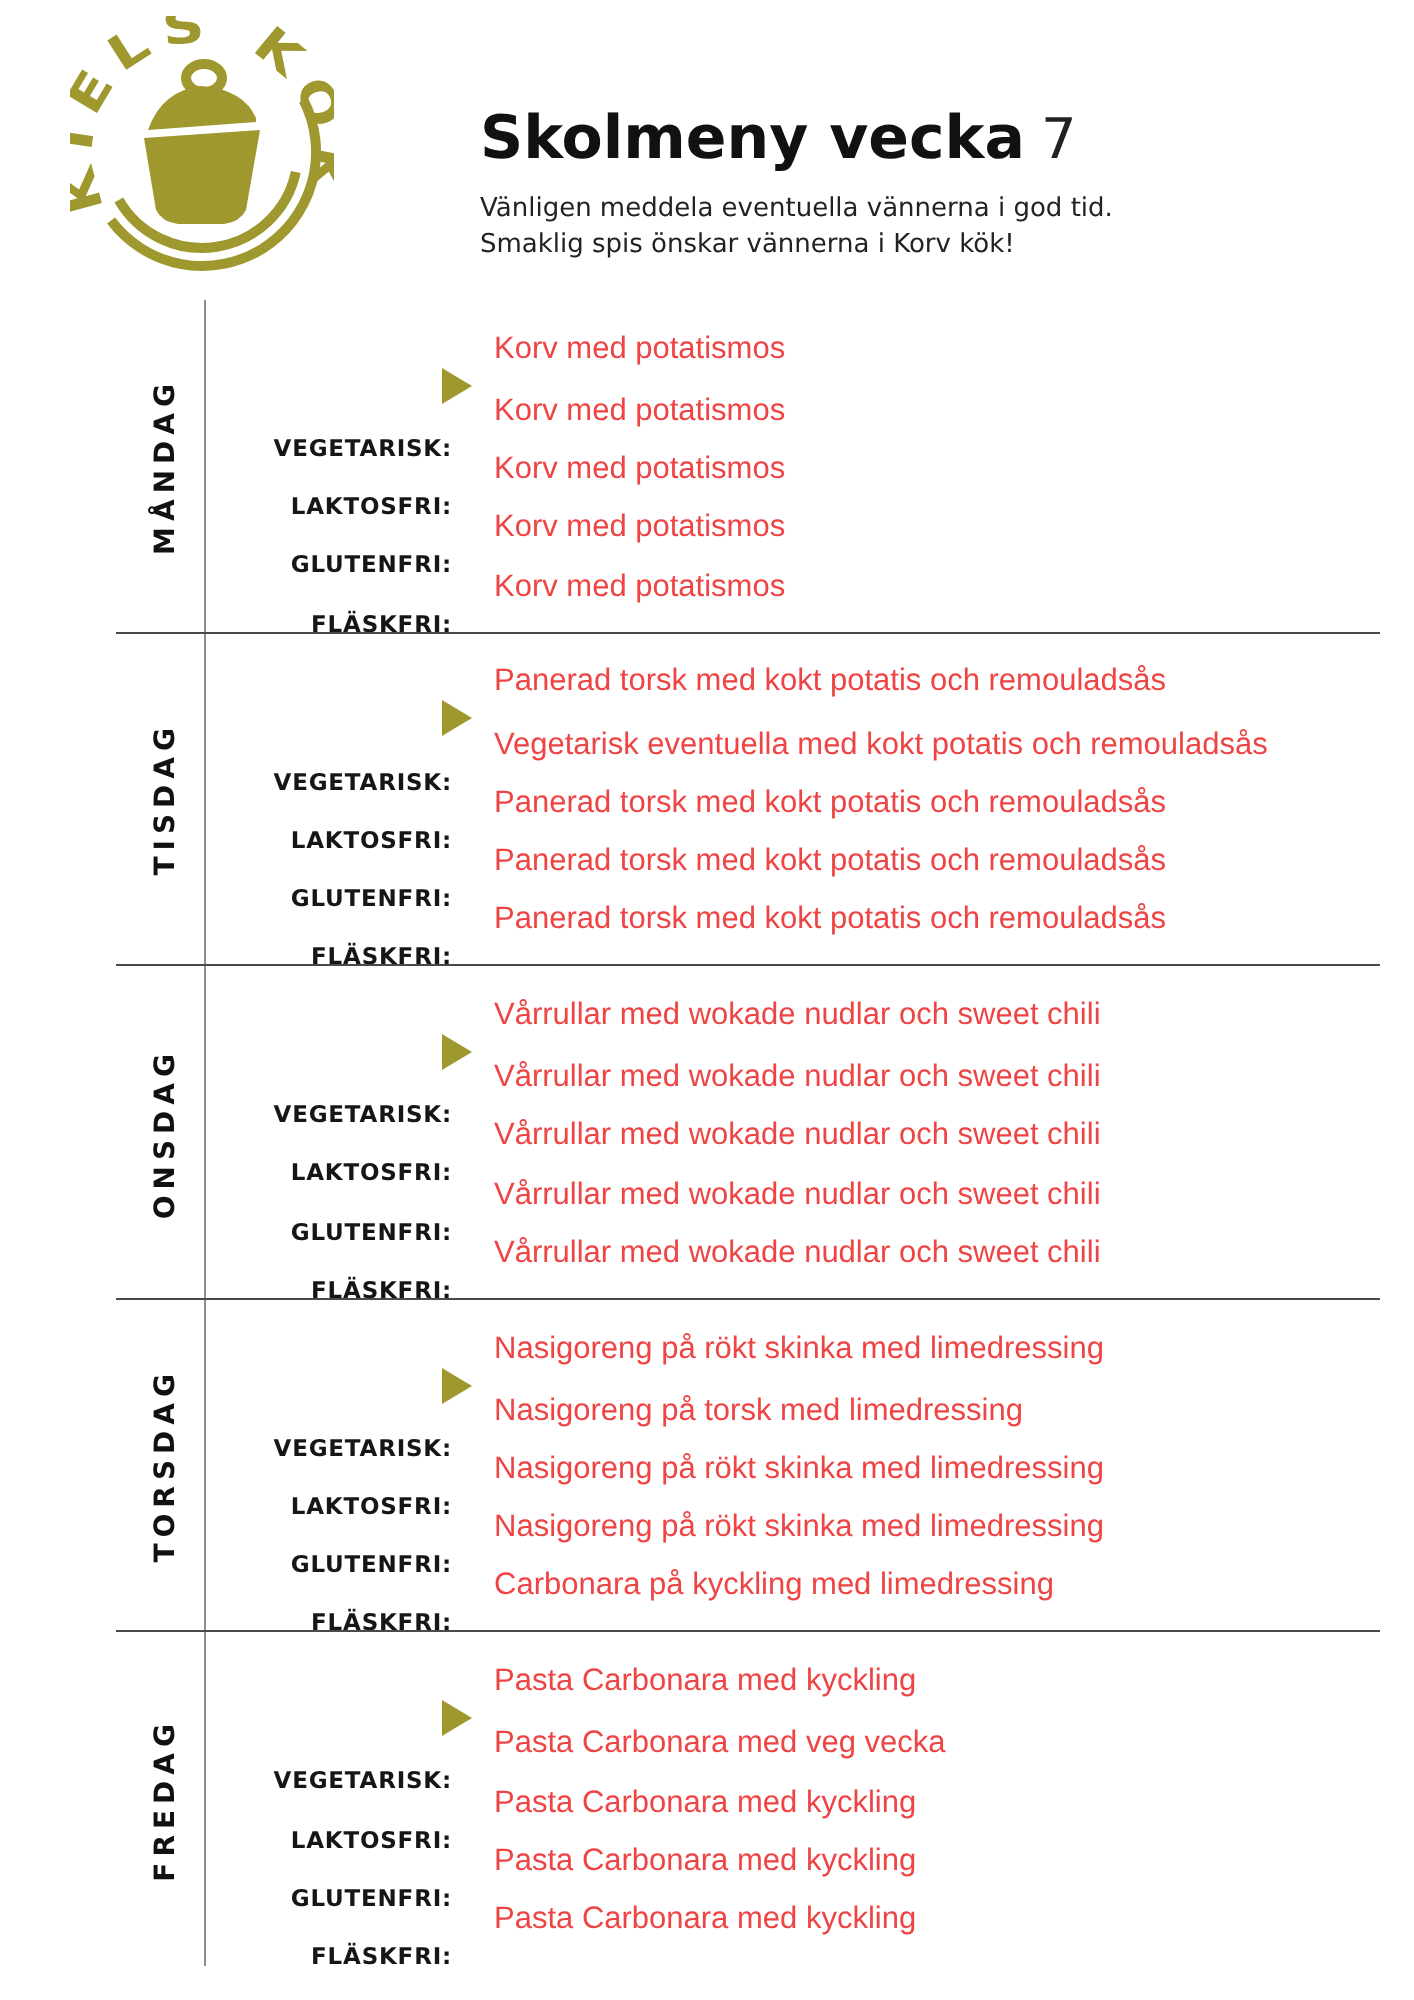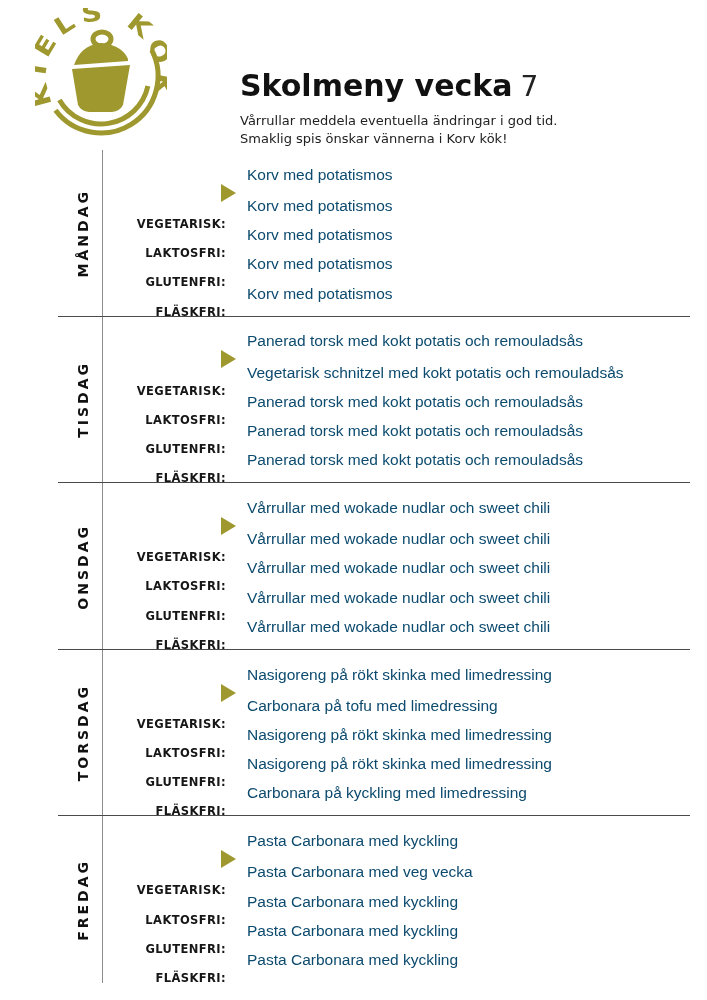--- a/index.html
+++ b/index.html
@@ -7,21 +7,21 @@
   html,body { background:#ffffff; }
   .page {
     position:relative; width:707px; height:1000px; background:#fff;
     font-family:"DejaVu Sans", sans-serif; color:var(--text); overflow:hidden;
   }
   
   .logo { position:absolute; left:35px; top:8px; width:132px; height:136px; }
   .logo svg { width:100%; height:100%; }
   .logo-fill { fill:var(--accent); }
   .logo-stroke { fill:none; stroke:var(--accent); }
-  .header-text { position:absolute; left:240px; top:68px; width:440px; }
+  .header-text { position:absolute; left:240px; top:52px; width:440px; }
   .title { font-size:30px; font-weight:bold; letter-spacing:0; color:#111; white-space:nowrap; }
   .title .week { font-weight:normal; font-size:28px; margin-left:8px; color:#222; }
   .subtitle { margin-top:9px; font-size:13px; line-height:18px; color:#222; }
   
   .menu { position:absolute; left:0; top:150px; width:707px; }
   .day-section { position:relative; display:flex; height:166.6px; }
   .section-divider { position:absolute; top:-1px; left:58px; width:632px; height:0; border-top:1.5px solid var(--divider); }
   .day-col {
     width:103px; flex:0 0 103px; border-right:1.5px solid var(--rule);
     display:flex; align-items:center; justify-content:flex-end; padding-right:11px;
@@ -33,21 +33,21 @@
   .rows { flex:1; padding-top:8px; }
   .row { display:flex; align-items:center; height:29.2px; }
   .row-main { height:33.5px; }
   .label-cell { width:129px; flex:0 0 129px; padding-right:6px; text-align:right;
     display:flex; align-items:center; justify-content:flex-end;margin-top:36px; }
   .row-label { width:100%; font-weight:bold; font-size:11.5px; letter-spacing:0.4px; color:#161616; }
   .arrow {
     width:0; height:0; margin-right:-10px;
     border-left:15px solid var(--accent); border-top:9px solid transparent; border-bottom:9px solid transparent;
   }
-  .row-value { padding-left:15px; font-size:15.5px; color:#0c4a6e;
+  .row-value { padding-left:15px; font-size:15.5px; color:#ef4444;
     font-family:"Liberation Sans", sans-serif; white-space:nowrap; }
 </style>
 </head>
 <body>
 
 <div class="page">
 
   <div class="logo">
     <svg viewBox="0 0 132 132">
       <defs>
@@ -64,21 +64,21 @@
       <path class="logo-fill" d="M 37,59 L 95,55 L 88,95 Q 85,101 77,102 L 54,102 Q 46,101 43,95 Z"></path>
 
       <path class="logo-stroke" d="M 116.8,40.1 A 57 57 0 0 1 20.5,100.3" stroke-width="5"></path>
       <path class="logo-stroke" d="M 112.9,76 A 48 48 0 0 1 24.4,90" stroke-width="5"></path>
     </svg>
   </div>
 
   <div class="header-text">
     <div class="title"><span>Skolmeny vecka</span><span class="week">7</span></div>
     <div class="subtitle">
-      <div>Vårrullar meddela eventuella ändringar i god tid.</div>
+      <div>Vänligen meddela eventuella vännerna i god tid.</div>
       <div>Smaklig spis önskar vännerna i Korv kök!</div>
     </div>
   </div>
 
   <div class="menu">
 
     <section class="day-section">
       <div class="day-col">
         <span class="day-name">MÅNDAG</span>
       </div>
@@ -125,21 +125,21 @@
         <div class="row row-main">
           <span class="label-cell">
               <span class="arrow"></span>
             </span>
           <span class="row-value">Panerad torsk med kokt potatis och remouladsås</span>
         </div>
         <div class="row">
           <span class="label-cell">
               <span class="row-label">VEGETARISK:</span>
             </span>
-          <span class="row-value">Vegetarisk schnitzel med kokt potatis och remouladsås</span>
+          <span class="row-value">Vegetarisk eventuella med kokt potatis och remouladsås</span>
         </div>
         <div class="row">
           <span class="label-cell">
               <span class="row-label">LAKTOSFRI:</span>
             </span>
           <span class="row-value">Panerad torsk med kokt potatis och remouladsås</span>
         </div>
         <div class="row">
           <span class="label-cell">
               <span class="row-label">GLUTENFRI:</span>
@@ -203,21 +203,21 @@
         <div class="row row-main">
           <span class="label-cell">
               <span class="arrow"></span>
             </span>
           <span class="row-value">Nasigoreng på rökt skinka med limedressing</span>
         </div>
         <div class="row">
           <span class="label-cell">
               <span class="row-label">VEGETARISK:</span>
             </span>
-          <span class="row-value">Carbonara på tofu med limedressing</span>
+          <span class="row-value">Nasigoreng på torsk med limedressing</span>
         </div>
         <div class="row">
           <span class="label-cell">
               <span class="row-label">LAKTOSFRI:</span>
             </span>
           <span class="row-value">Nasigoreng på rökt skinka med limedressing</span>
         </div>
         <div class="row">
           <span class="label-cell">
               <span class="row-label">GLUTENFRI:</span>

